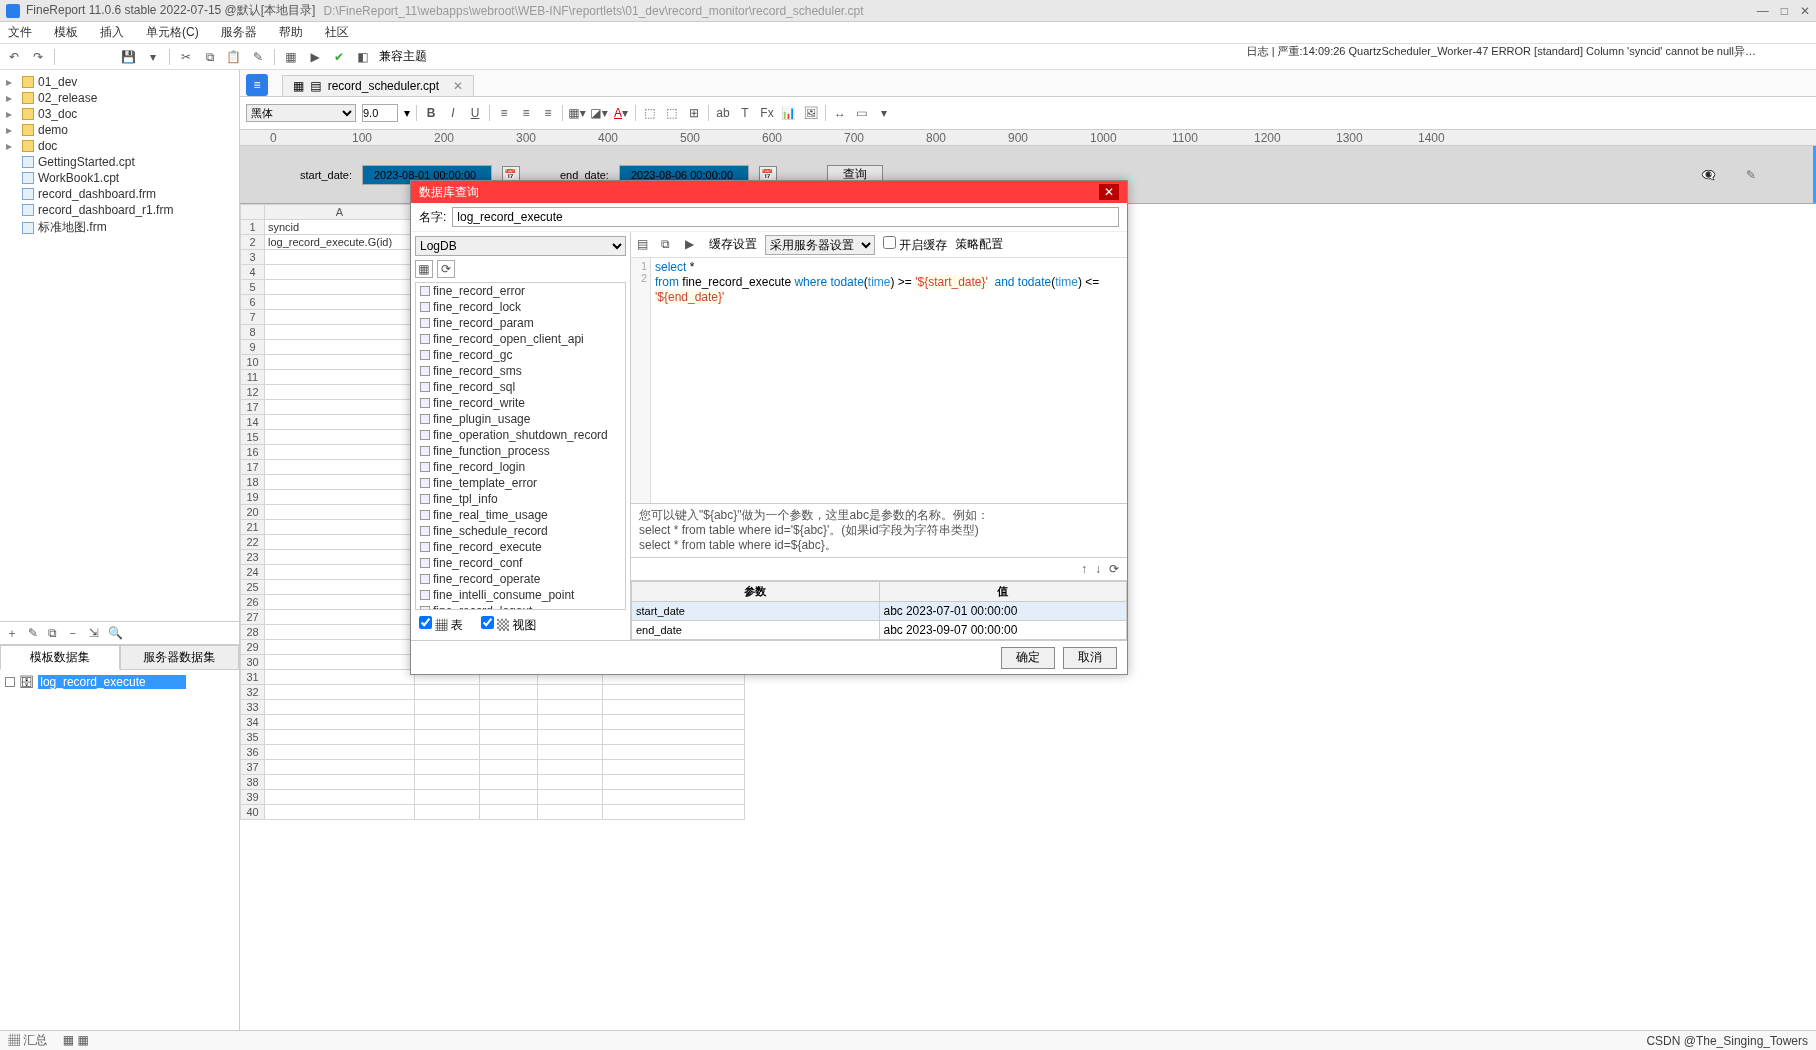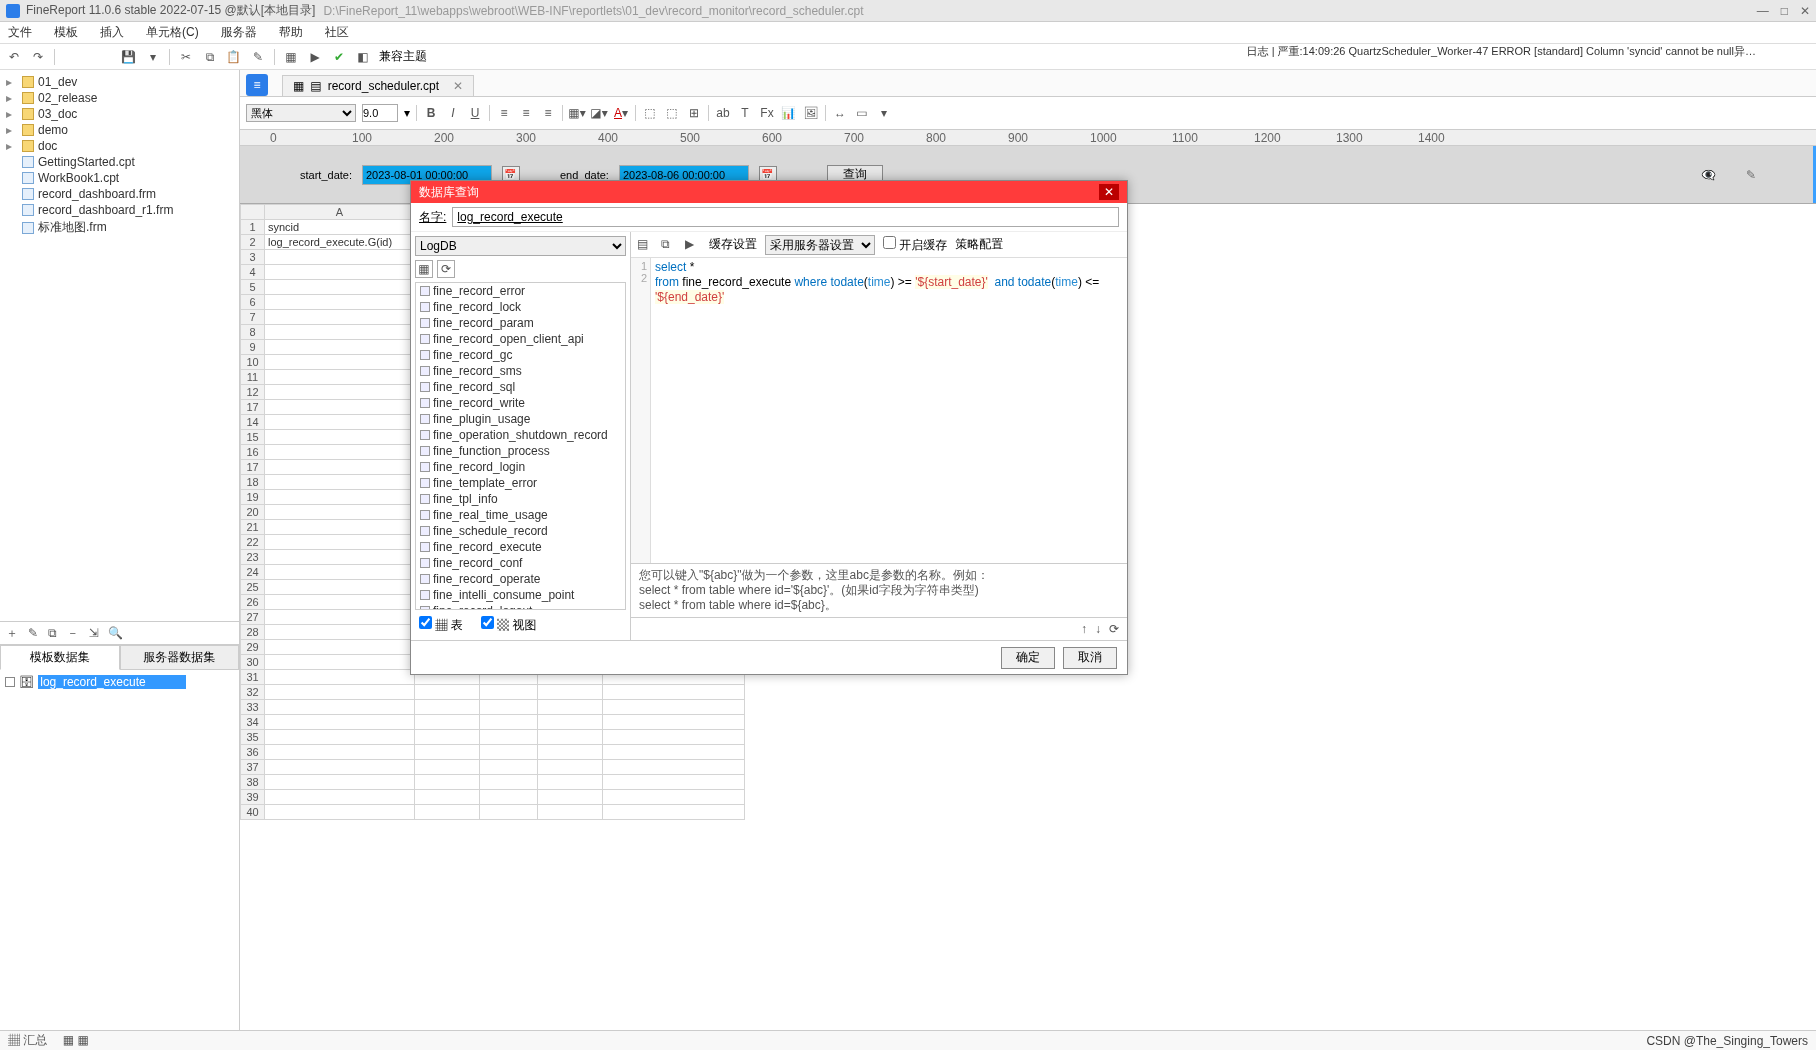--- a/index.html
+++ b/index.html
@@ -34,34 +34,34 @@
 .doc-toggle { width:22px; height:22px; background:#2b7de9; border-radius:3px; display:flex; align-items:center; justify-content:center; color:#fff; margin-right:8px; }
 .doc-tab { display:flex; align-items:center; gap:6px; background:#f1f1f1; border:1px solid #ccc; border-bottom:none; padding:3px 10px; font-size:12px; }
 .doc-tab .x { color:#888; margin-left:8px; }
 .fmt-bar { height:24px; border-top:1px solid #ccc; border-bottom:1px solid #ccc; display:flex; align-items:center; gap:6px; padding:16px 6px; background:#fff; }
 .fmt-bar select,.fmt-bar input { height:18px; font-size:11px; border:1px solid #aaa; }
 .fmt-bar .ic { width:16px; height:16px; color:#555; display:inline-flex; align-items:center; justify-content:center; }
 .ruler { height:16px; background:#efefef; border-bottom:1px solid #ccc; position:relative; font-size:9px; color:#666; }
 .ruler span { position:absolute; top:1px; }
 .formrow { height:58px; background:#d9d9d9; border-bottom:1px solid #aaa; display:flex; align-items:center; gap:10px; padding:0 60px; position:relative; }
 .formrow .cap { font-size:11px; }
-.formrow input[type=text] { width:130px; height:20px; border:1px solid #aaa; font-size:11px; padding:0 3px; background:#0ea5e9; }
+.formrow input[type=text] { width:130px; height:20px; border:1px solid #aaa; font-size:11px; padding:0 11px; background:#0369a1; }
 .formrow .cal { width:18px; height:18px; border:1px solid #888; background:#eee; display:inline-flex; align-items:center; justify-content:center; font-size:10px; }
 .formrow button { width:56px; height:20px; border:1px solid #888; background:#e6e6e6; }
 .formrow .acts { position:absolute; right:60px; display:flex; gap:30px; font-size:22px; color:#6a6a6a; }
 .gridwrap { flex:1; overflow:auto; background:#fff; position:relative; }
 table.sheet { border-collapse:collapse; }
 table.sheet th, table.sheet td { border:1px solid #d4d4d4; height:15px; font-size:11px; color:#333; text-align:left; padding:0 3px; background:#fff; }
 table.sheet th { background:#f1f1f1; text-align:center; font-weight:normal; color:#555; }
 table.sheet th.rowh { width:24px; }
 td.selcell { background:#dbe9f7; }
 .dialog { position:absolute; left:410px; top:180px; width:718px; background:#fff; border:1px solid #888; box-shadow:0 0 10px rgba(0,0,0,0.3); z-index:50; }
 .dlg-title { background:#ff3b3b; color:#fff; height:22px; display:flex; align-items:center; padding:0 8px; justify-content:space-between; }
 .dlg-title .x { background:#b00; width:20px; height:16px; text-align:center; line-height:16px; }
-.dlg-row { display:flex; align-items:center; padding:4px 8px; gap:6px; border-bottom:1px solid #eee;text-decoration:underline; }
+.dlg-row { display:flex; align-items:center; padding:4px 8px; gap:6px; border-bottom:1px solid #eee; }
 .dlg-row input.name { flex:1; height:20px; border:1px solid #aaa; padding:0 4px; }
 .dlg-body { display:flex; height:408px; }
 .dlg-left { width:220px; border-right:1px solid #ccc; display:flex; flex-direction:column; }
 .dlg-left select { margin:4px; height:20px; border:1px solid #aaa; }
 .dlg-search { display:flex; gap:4px; padding:0 4px 4px; }
 .dlg-search .ic { width:18px; height:18px; border:1px solid #aaa; display:inline-flex; align-items:center; justify-content:center; color:#555; }
 .tbl-list { flex:1; border:1px solid #ccc; margin:0 4px; overflow:auto; }
 .tbl-list div { padding:1px 4px; font-size:12px; color:#333; display:flex; align-items:center; gap:3px; }
 .tbl-list .ti { width:10px; height:10px; border:1px solid #999; background:#eef; display:inline-block; }
 .chkrow { display:flex; gap:18px; padding:6px 8px; align-items:center; }
@@ -768,20 +768,38 @@
       <div class="hint">
         <div>您可以键入"${abc}"做为一个参数，这里abc是参数的名称。例如：</div>
         <div>select * from table where id='${abc}'。(如果id字段为字符串类型)</div>
         <div>select * from table where id=${abc}。</div>
       </div>
       <div class="param-tools">
         <span>↑</span>
         <span>↓</span>
         <span>⟳</span>
       </div>
+      <div class="param-table">
+        <table>
+          <tbody>
+              <tr>
+                <th style="width:50%">参数</th>
+                <th>值</th>
+              </tr>
+          <tr class="sel">
+                <td>start_date</td>
+                <td><span>abc</span> <span>2023-07-01 00:00:00</span></td>
+              </tr>
+          <tr>
+                <td>end_date</td>
+                <td><span>abc</span> <span>2023-09-07 00:00:00</span></td>
+              </tr>
+        </tbody>
+          </table>
+      </div>
     </div>
   </div>
   <div class="dlg-foot">
     <button>确定</button>
     <button>取消</button>
   </div>
 </div>
 
 <div class="statusbar">
   <span>

